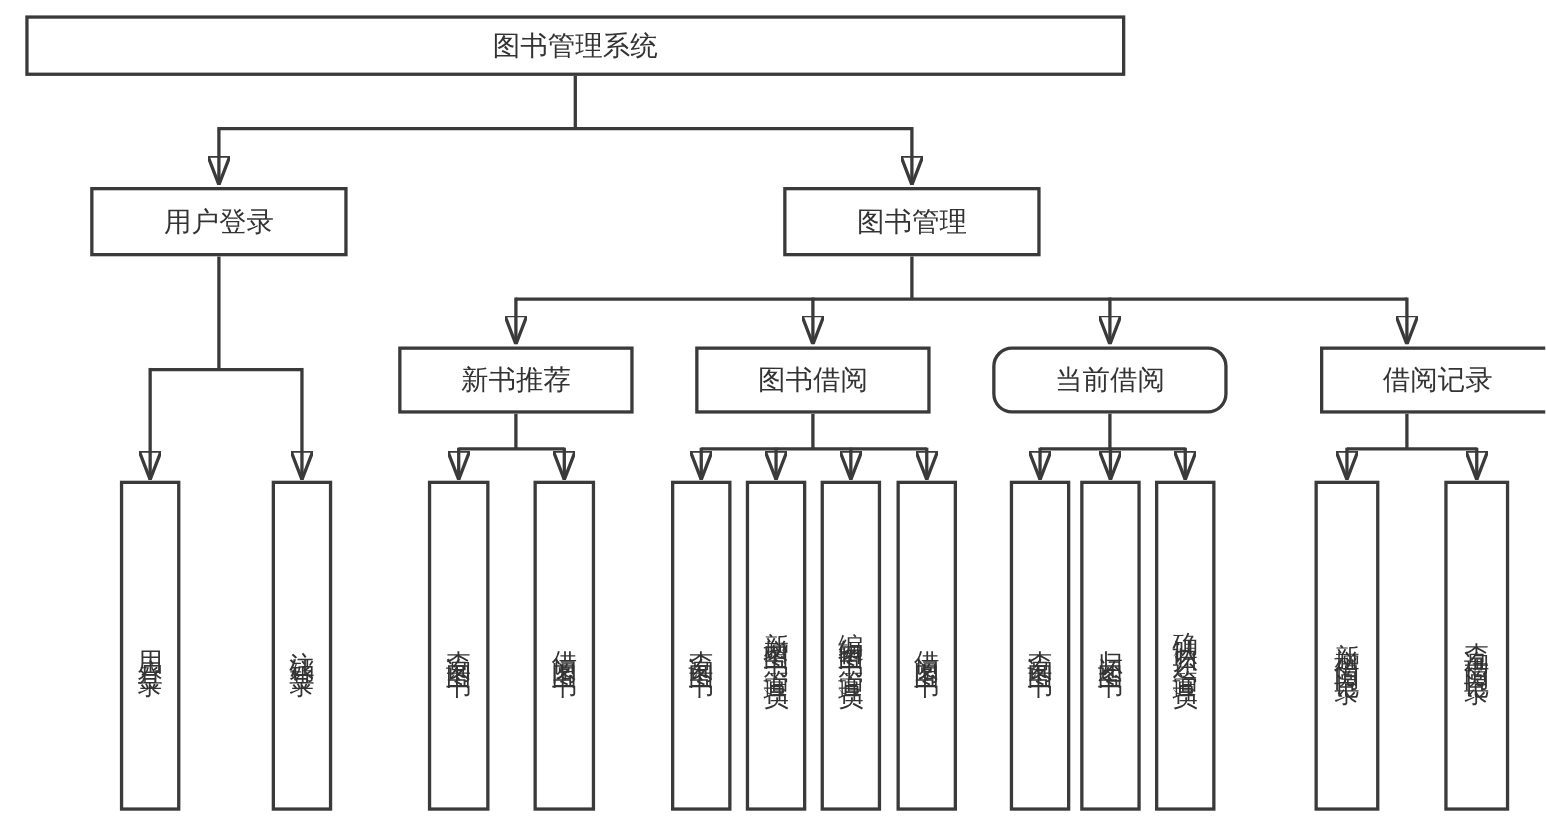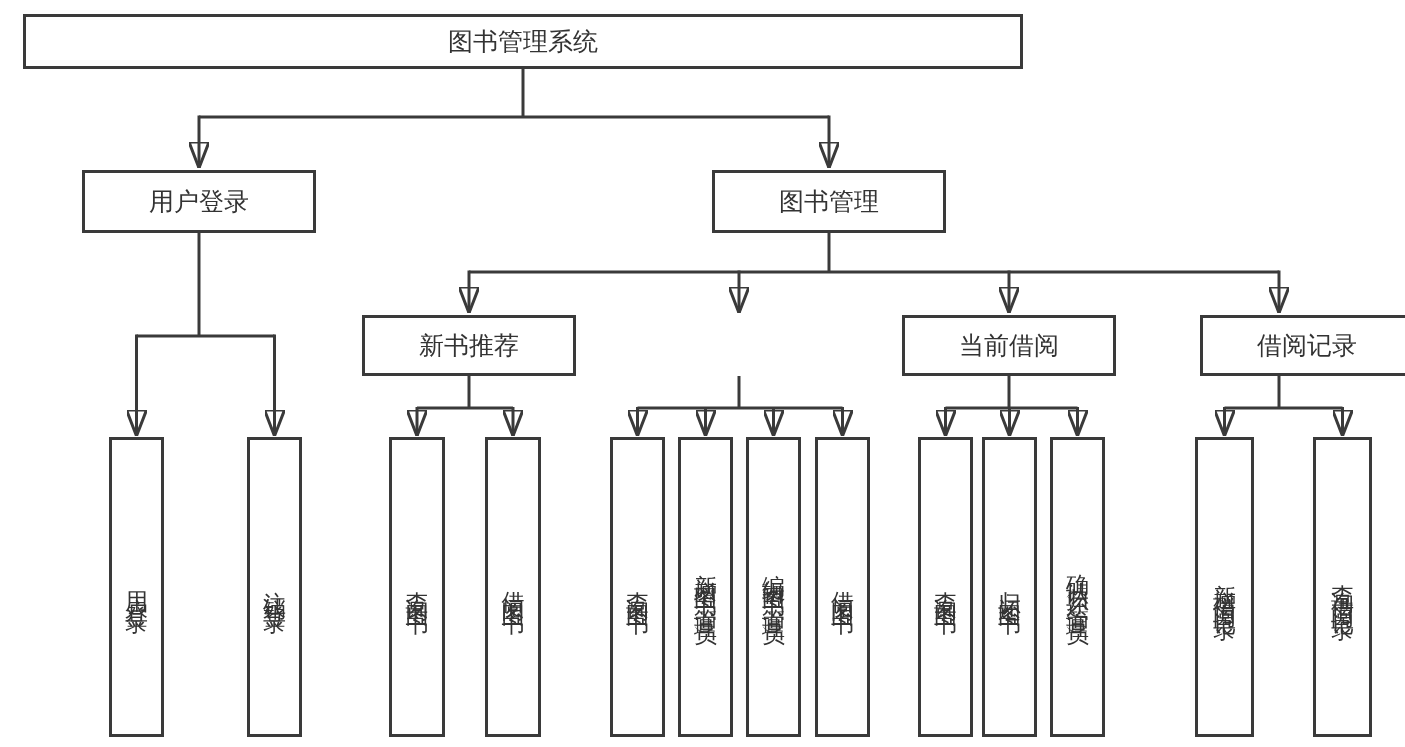--- a/index.html
+++ b/index.html
@@ -108,21 +108,22 @@
       <path d="M1342.5,407 L1342.5,436" marker-end="url(#arh)"></path>
     </g>
   </svg>
 
   <div class="box root">图书管理系统</div>
 
   <div class="box lvl2" style="left:82px;">用户登录</div>
   <div class="box lvl3" style="left:362px;">新书推荐</div>
 
   <div class="box lvl2" style="left:712px;">图书管理</div>
-  <div class="box lvl3" style="left:902px;">当前借阅</div>
+  <div class="box lvl3" style="left:632px;">图书借阅</div>
+  <div class="box lvl3" style="left:902px;border-radius:18px;">当前借阅</div>
   <div class="box lvl3" style="left:1172px;margin-left:28px;">借阅记录</div>
 
   <div class="box leaf" style="left:109px;">
     <span class="vtext">用户登录</span>
   </div>
   <div class="box leaf" style="left:247px;">
     <span class="vtext">注销登录</span>
   </div>
 
   <div class="box leaf" style="left:389px;width:56px;">

